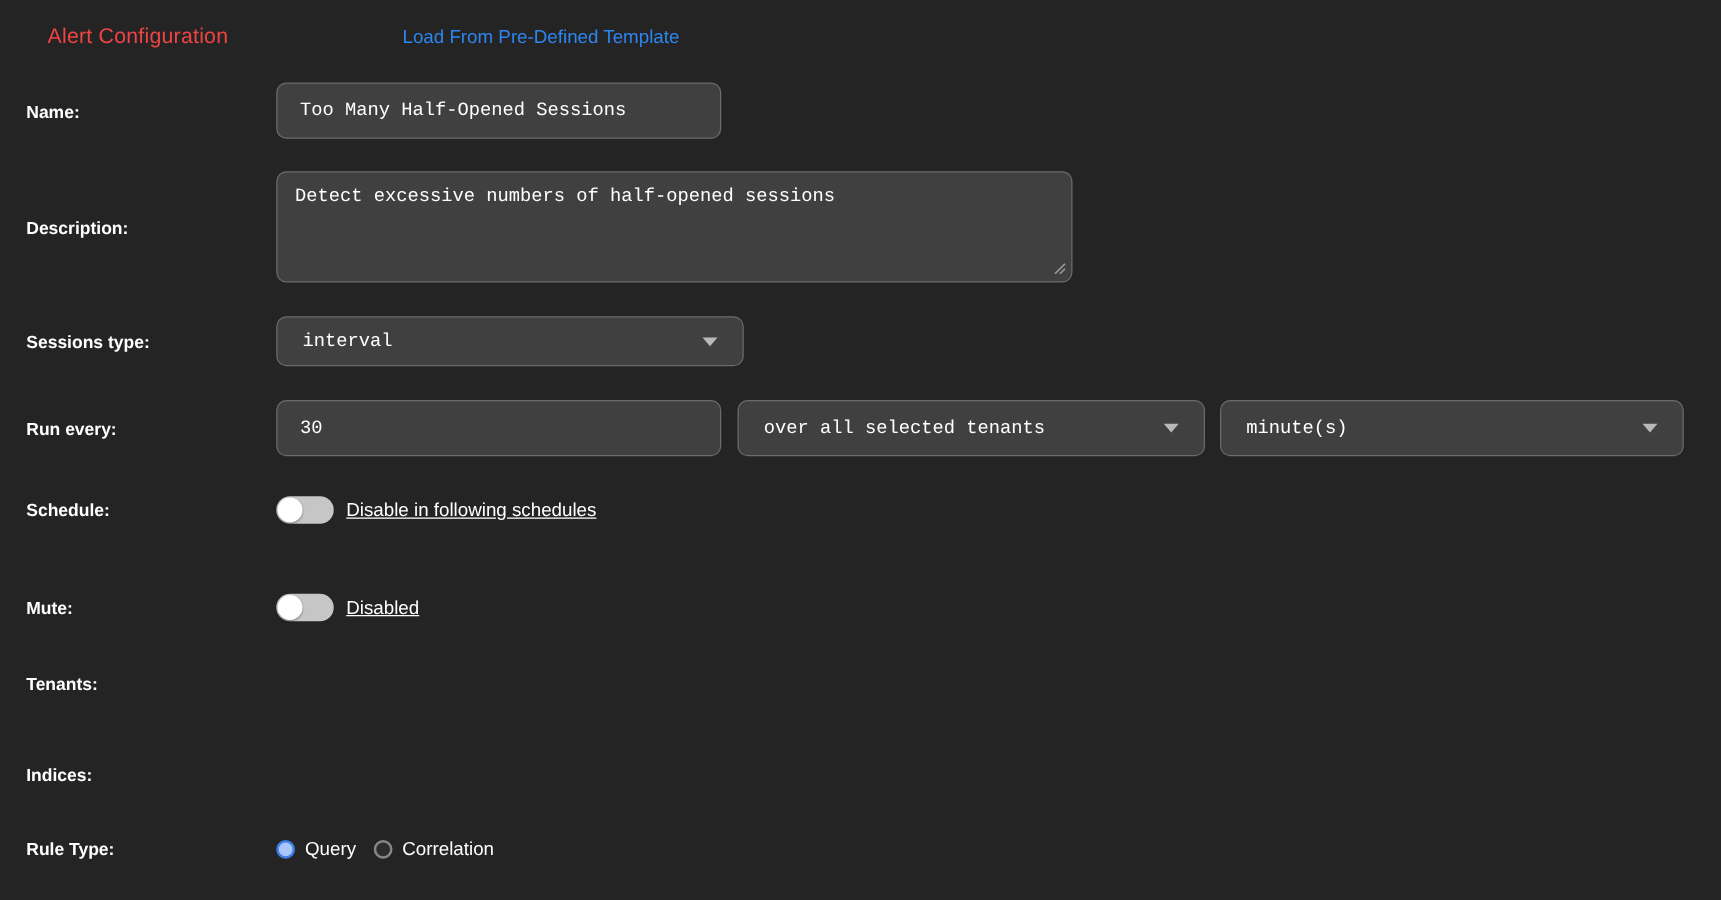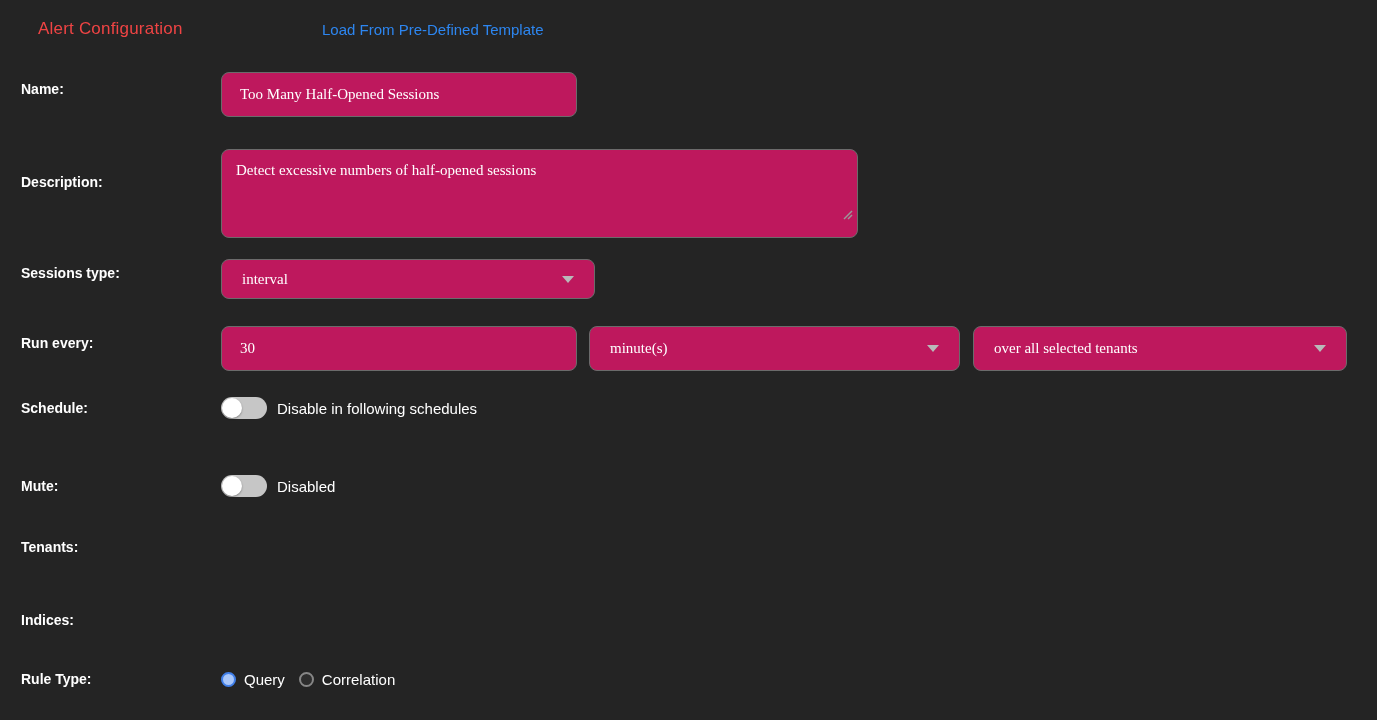--- a/index.html
+++ b/index.html
@@ -35,28 +35,27 @@
   .lbl {
     width: 200px;
     flex: 0 0 200px;
     font-size: 14px;
     font-weight: 700;
     color: #ffffff;
   }
 
   
   .field {
-    background: #be185d;
+    background: #404040;
     border: 1px solid #6b6b6b;
     border-radius: 8px;
     color: #ffffff;
     font-size: 15px;
-    font-family: Liberation Serif, serif;
+    font-family: Liberation Mono, monospace;
     outline: none;
-    margin-top: 12px;
   }
   input.field { padding: 0 18px; }
   textarea.field {
     padding: 10px 14px;
     resize: none;
     line-height: 1.35;
   }
 
   .select {
     display: flex;
@@ -84,21 +83,21 @@
     flex: 0 0 auto;
   }
   .toggle .knob {
     position: absolute;
     left: 1px; top: 1px;
     width: 20px; height: 20px;
     border-radius: 50%;
     background: #ffffff;
     box-shadow: 0 1px 2px rgba(0,0,0,0.35);
   }
-  .toggle-label { margin-left: 10px; font-size: 15px; color: #ffffff; }
+  .toggle-label { margin-left: 10px; font-size: 15px; color: #ffffff; text-decoration: underline; }
 
   
   .chipbox {
     display: flex;
     align-items: center;
     padding: 0 5px;
   }
   .chip {
     display: inline-flex;
     align-items: center;
@@ -171,26 +170,26 @@
   <div class="lbl">Sessions type:</div>
   <div class="field select" style="width:374px; height:40px;">
     <span class="sel-text">interval</span>
     <span class="caret"></span>
   </div>
 </div>
 
 <div class="row" style="top:320px; height:45px;">
   <div class="lbl">Run every:</div>
   <input class="field" style="width: 356px; height: 45px;" type="text" value="30">
+  <div class="field select" style="width:374px; height:45px; margin-left:13px;">
+    <span class="sel-text">over all selected tenants</span>
+    <span class="caret"></span>
+  </div>
   <div class="field select" style="width:371px; height:45px; margin-left:12px;">
     <span class="sel-text">minute(s)</span>
-    <span class="caret"></span>
-  </div>
-  <div class="field select" style="width:374px; height:45px; margin-left:13px;">
-    <span class="sel-text">over all selected tenants</span>
     <span class="caret"></span>
   </div>
 </div>
 
 <div class="row" style="top:395px; height:26px;">
   <div class="lbl">Schedule:</div>
   <div class="toggle">
     <div class="knob"></div>
   </div>
   <span class="toggle-label">Disable in following schedules</span>

